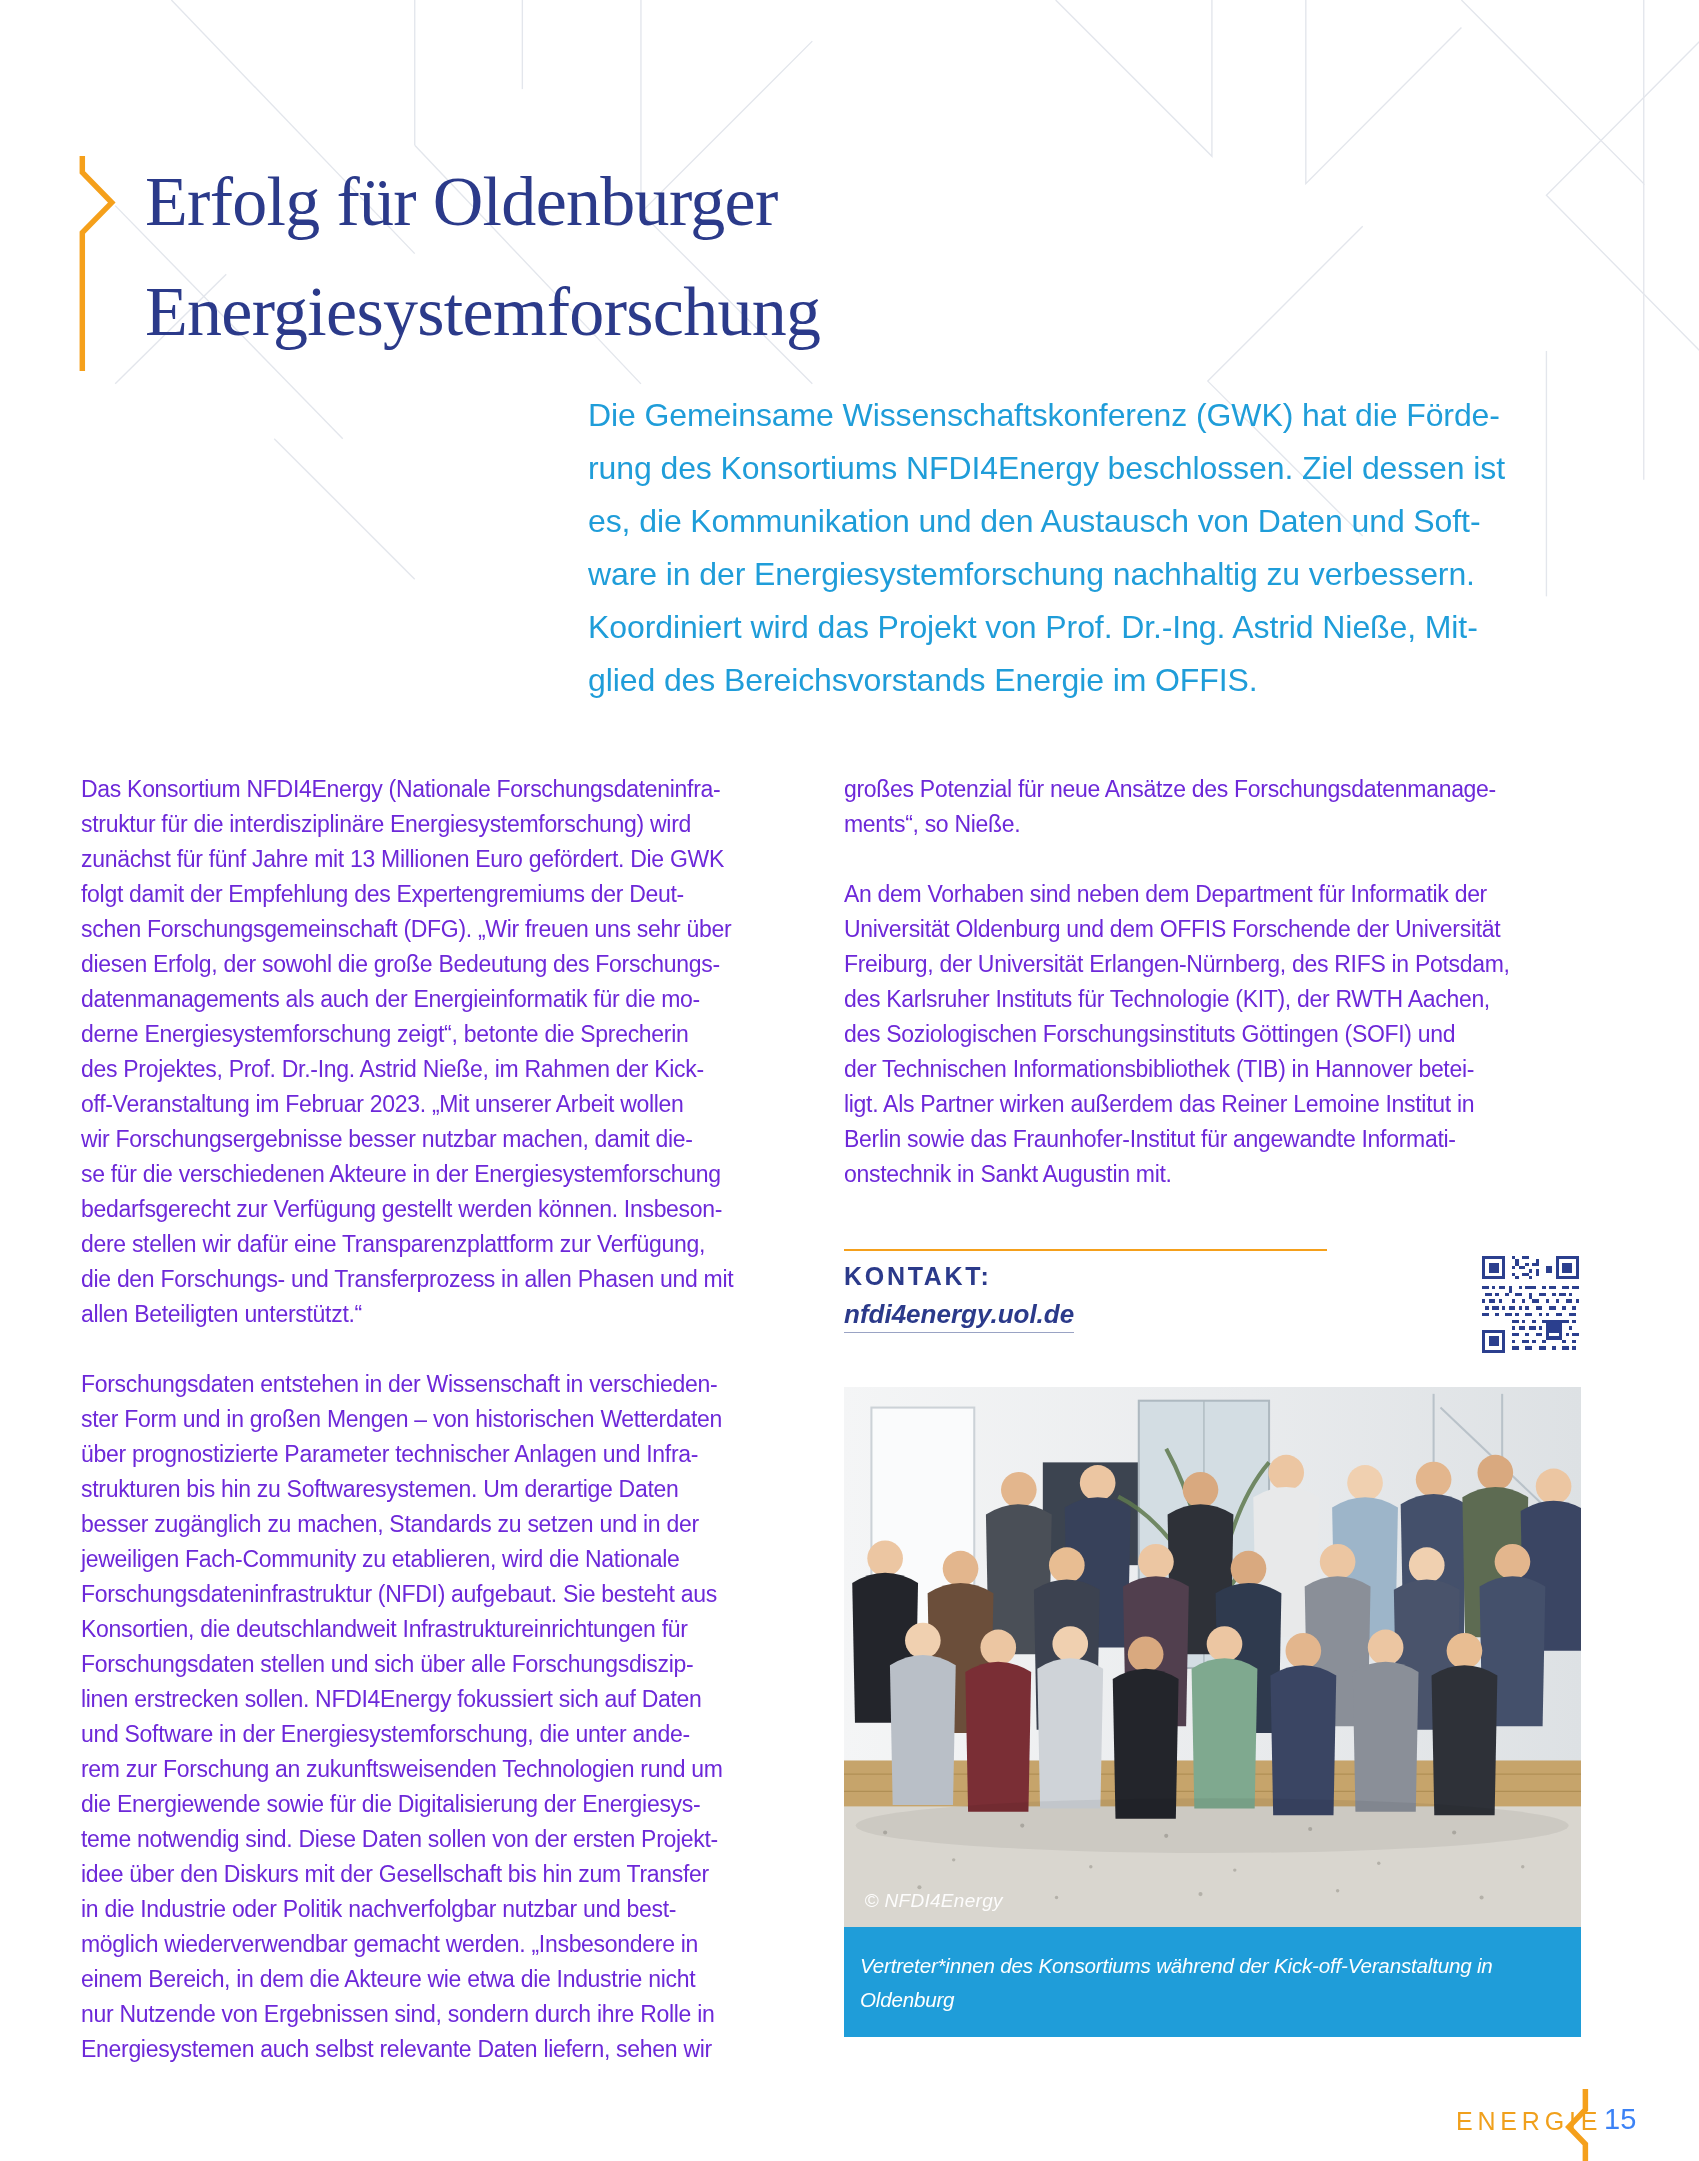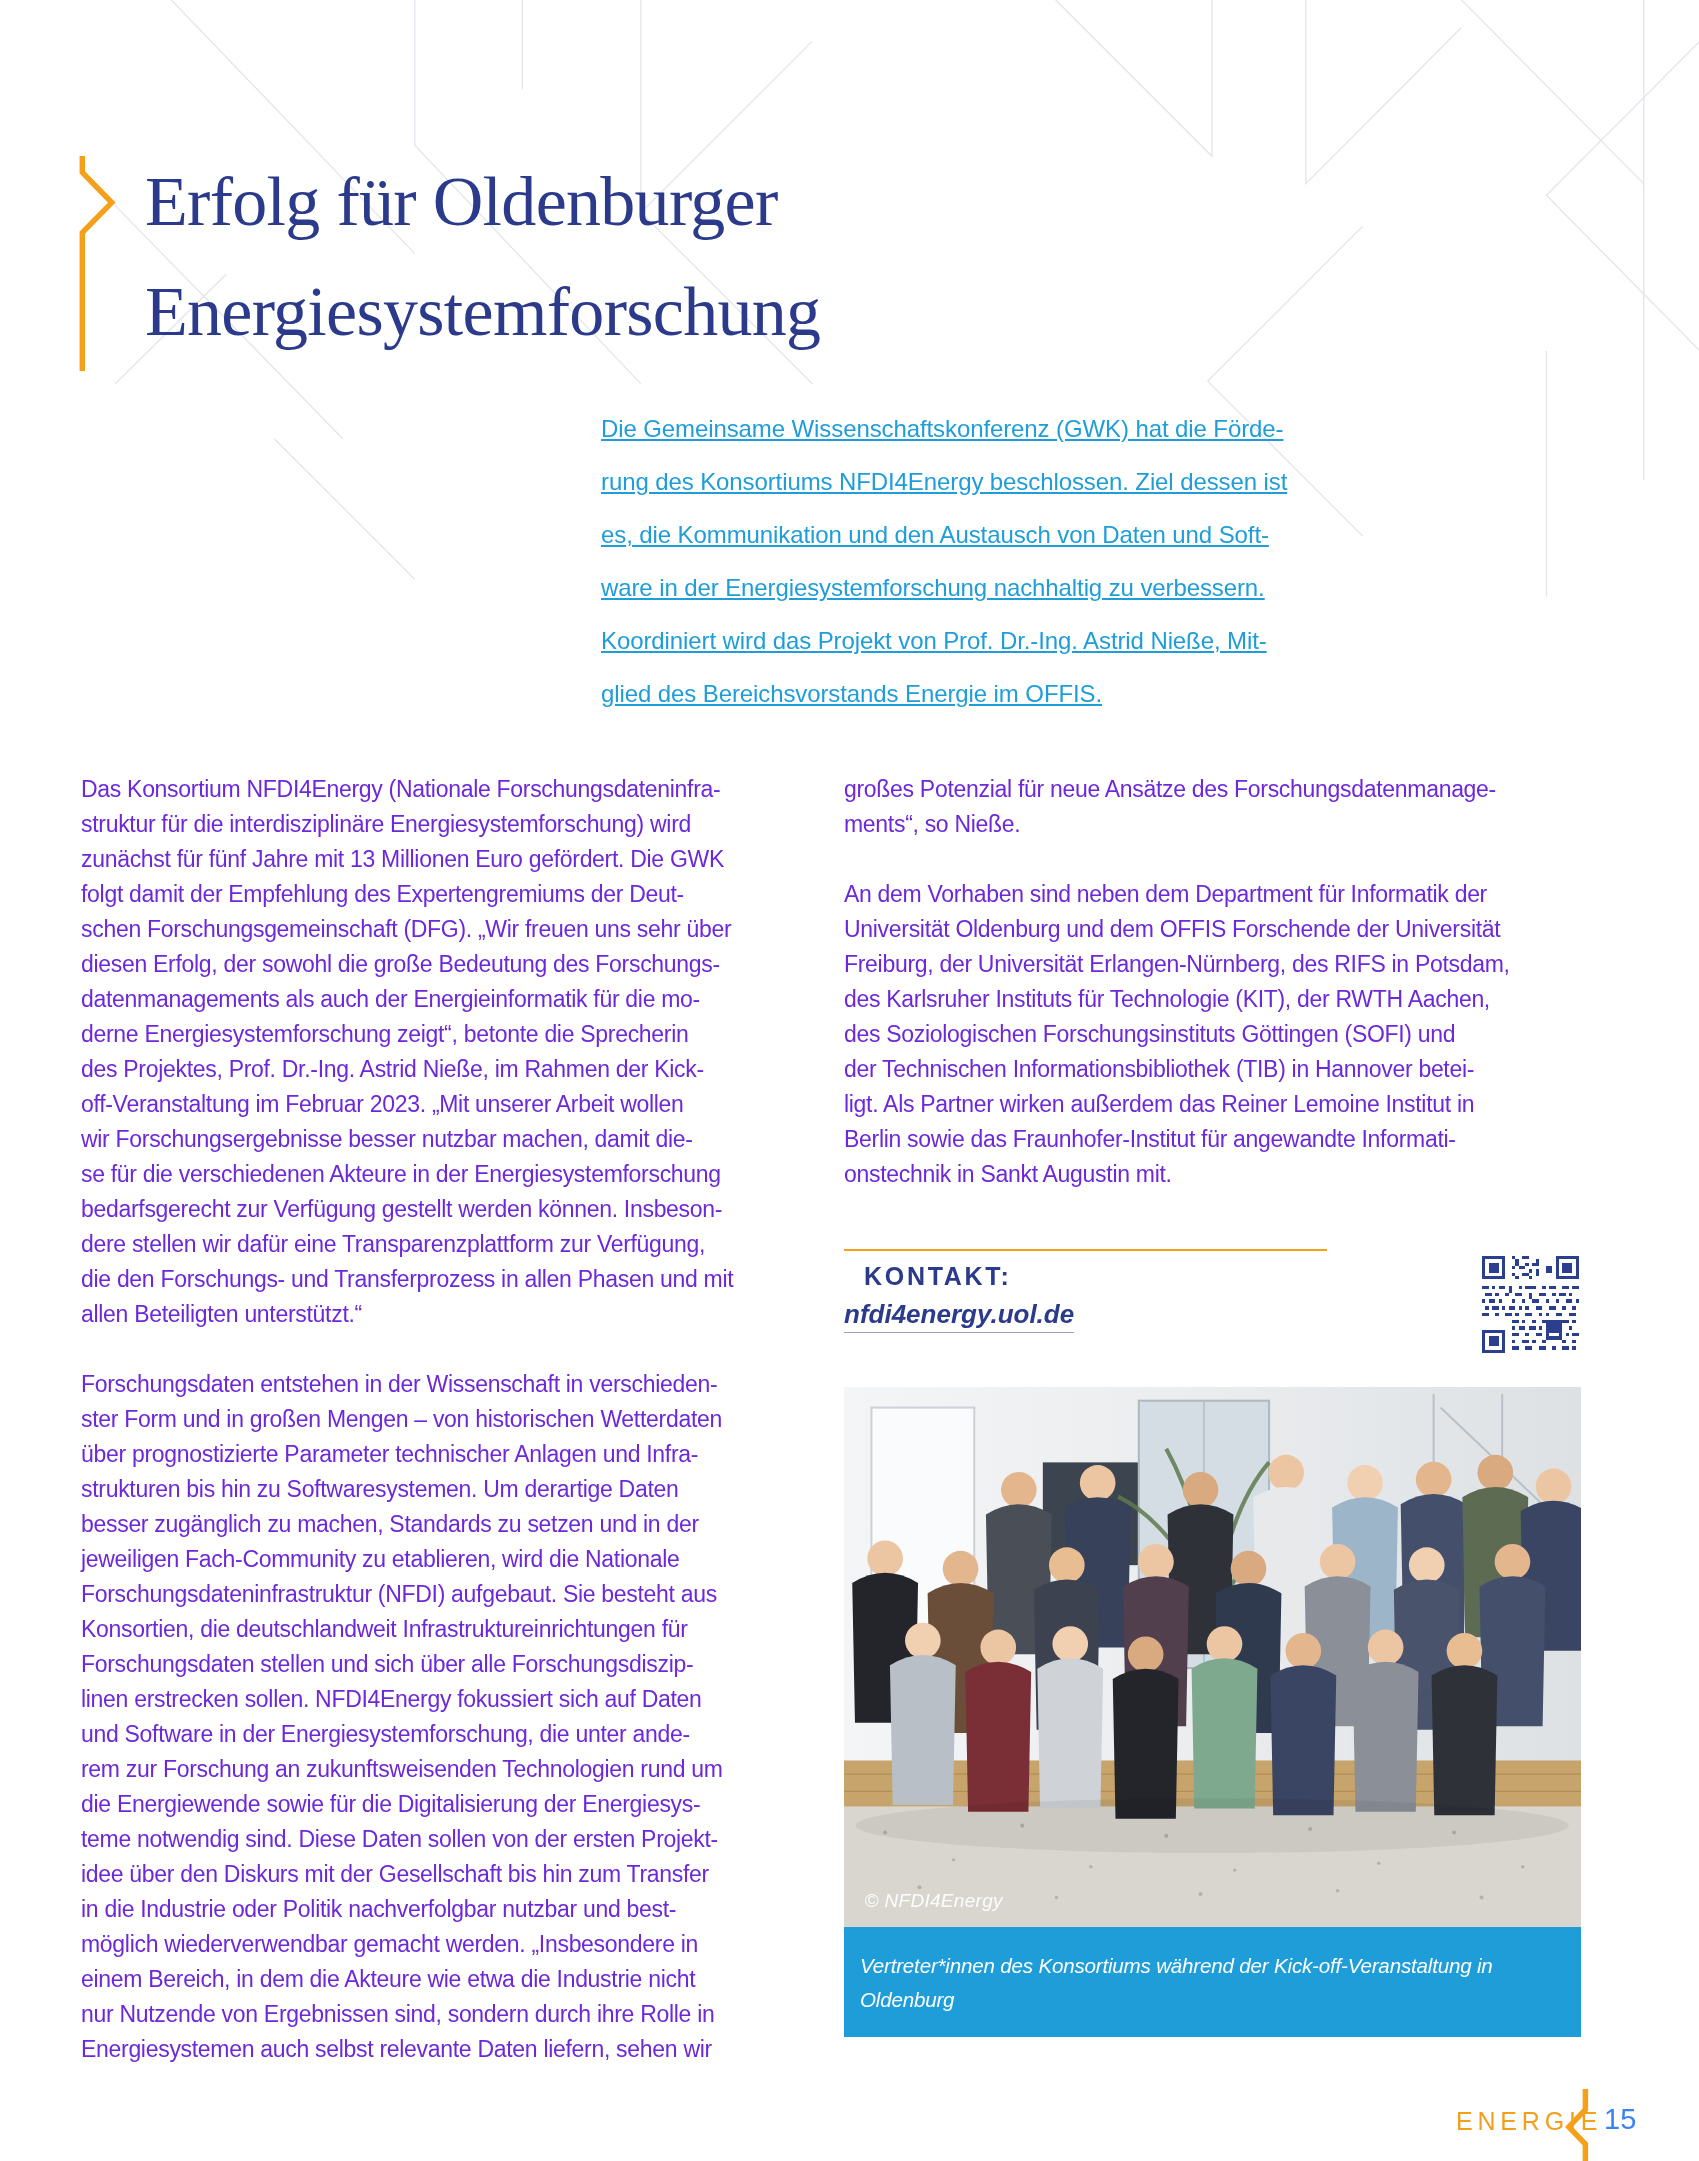--- a/index.html
+++ b/index.html
@@ -10,37 +10,36 @@
   svg{display:block;}
   .bg-pattern{position:absolute;left:0;top:0;pointer-events:none;}
   .ornament-top{position:absolute;left:65px;top:154px;}
   .headline{
     position:absolute;left:145px;top:147px;margin:0;
     font-family:"Liberation Serif",serif;font-weight:400;
     font-size:70px;line-height:110px;color:#2b3a8a;
     white-space:pre;letter-spacing:-0.7px;
   }
   .intro{
-    position:absolute;left:588px;top:389px;width:1001px;margin:13px;
-    font-size:24px;line-height:53px;color:#1f9dd9;white-space:pre;
+    position:absolute;left:588px;top:389px;width:1001px;margin:0;
+    font-size:32px;line-height:53px;color:#1f9dd9;white-space:pre;
     letter-spacing:-0.1px;
-    text-decoration:underline;
   }
   .bodycol{position:absolute;top:772px;width:747px;}
   .bodycol.left{left:81px;}
   .bodycol.right{left:844px;}
   .bodycol p{
     margin:0 0 35px 0;font-size:23px;line-height:35px;color:#6d28d9;
     white-space:pre;letter-spacing:-0.3px;
   }
   .contact{
     position:absolute;left:844px;top:1249px;width:483px;
     border-top:2.7px solid #f5a01b;padding-top:11px;color:#2b3a8a;
   }
-  .contact-heading{font-size:25px;font-weight:700;letter-spacing:2.7px;margin-left:20px;}
+  .contact-heading{font-size:25px;font-weight:700;letter-spacing:2.7px;}
   .contact-name{font-size:26px;font-style:italic;font-weight:700;margin-top:9.6px;}
   .contact-link{
     display:inline-block;font-size:26px;font-style:italic;font-weight:700;
     color:#2b3a8a;text-decoration:none;margin-top:8.2px;
     border-bottom:1.4px solid #9aa3c4;padding-bottom:2.1px;cursor:pointer;
   }
   .qr{position:absolute;left:1482px;top:1256px;}
   .photo{
     position:absolute;left:844px;top:1387px;width:737px;height:540px;
     overflow:hidden;background:#a21caf;

